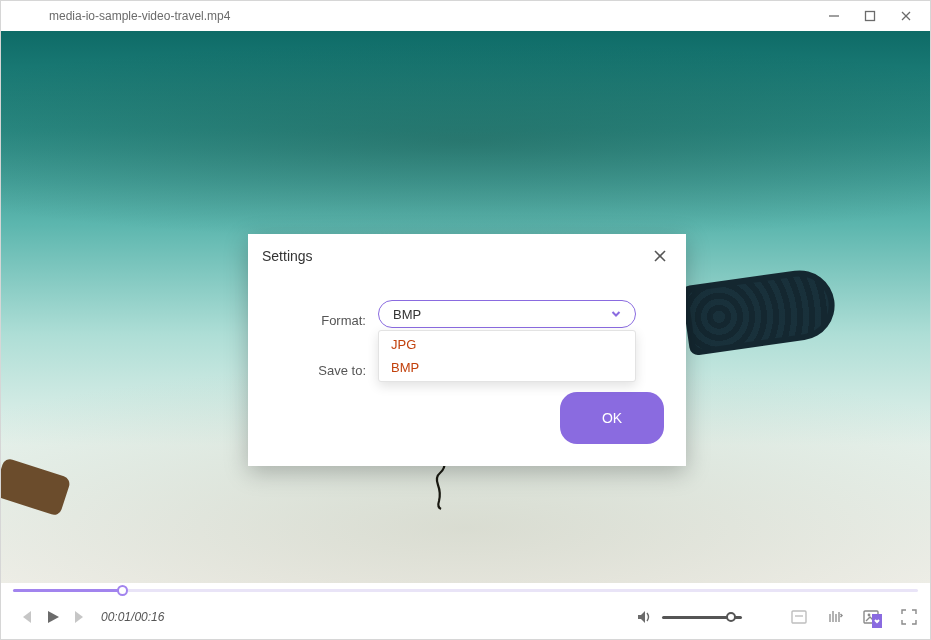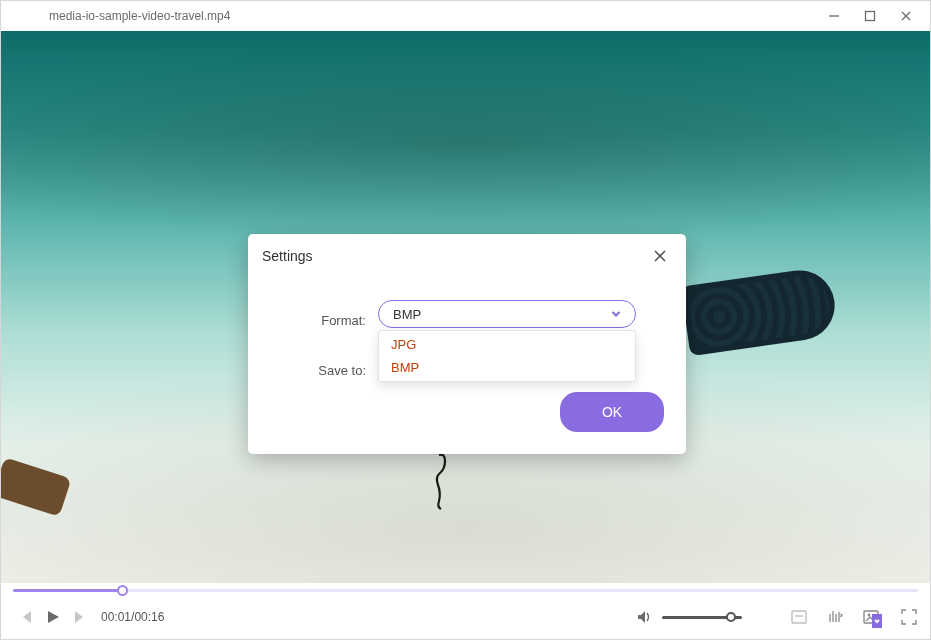--- a/index.html
+++ b/index.html
@@ -21,21 +21,21 @@
   }
 
   .seahorse { position: absolute; left: 430px; top: 420px; }
   .seahorse svg { width: 20px; height: 60px; }
 
   .starfish { position: absolute; right: 95px; top: 245px; width: 150px; height: 70px; background: #142730; border-radius: 10px 40px 40px 10px; transform: rotate(-8deg); }
   .starfish::before { content:""; position:absolute; inset:6px; border-radius: inherit; background: repeating-radial-gradient(circle at 20% 50%, #1c3742 0 6px, #142730 6px 12px); opacity:.6; }
 
   .shell { position: absolute; left: -4px; bottom: 76px; width: 70px; height: 40px; background: #6b4c2c; border-radius: 8px; transform: rotate(18deg); }
 
-  .modal { position: absolute; left: 247px; top: 203px; width: 438px; background: #fff; border-radius: 5px; box-shadow: 0 6px 22px rgba(0,0,0,.25); padding-bottom: 22px; }
+  .modal { position: absolute; left: 247px; top: 203px; width: 438px; background: #fff; border-radius: 0; box-shadow: 0 6px 22px rgba(0,0,0,.25); padding-bottom: 22px; }
   .modal-header { height: 44px; display: flex; align-items: center; padding: 0 14px; }
   .modal-title { font-size: 14px; color: #333; }
   .modal-close { margin-left: auto; width: 24px; height: 24px; display:flex; align-items:center; justify-content:center; }
   .modal-close svg { width: 14px; height: 14px; stroke: #555; stroke-width: 1.6; fill: none; }
 
   .form-row { display: flex; align-items: flex-end; height: 50px; }
   .form-label { width: 130px; text-align: right; padding-right: 12px; font-size: 13px; color: #555; }
   .select-box { position: relative; flex: 1; margin-right: 50px; }
   .select-input { height: 28px; border: 1.5px solid #8a6be0; border-radius: 14px; padding: 0 14px; display: flex; align-items: center; font-size: 13px; color: #333; background: #fff; }
   .select-input .chev { margin-left: auto; }
@@ -43,30 +43,30 @@
   .dropdown { position: absolute; left: 0; right: 0; top: 30px; background: #fff; border: 1px solid #e3e3e3; border-radius: 3px; box-shadow: 0 4px 12px rgba(0,0,0,.12); z-index: 2; }
   .dropdown .opt { padding: 4px 12px; font-size: 13px; color: #c2410c; }
   .dropdown .opt.first { padding-top: 6px; }
   .dropdown .opt.last { padding-bottom: 6px; }
 
   .saveto-input { flex: 1; margin-right: 50px; height: 28px; border: 1px solid #e0e0e0; border-radius: 14px; padding: 0 14px; display: flex; align-items: center; font-size: 12px; color: #999; background: #fff; }
   .saveto-input .chev { margin-left: auto; }
   .saveto-input .chev svg { width: 10px; height: 10px; stroke: #aaa; stroke-width: 2; fill: none; }
 
   .modal-buttons { display: flex; justify-content: flex-end; gap: 16px; padding: 14px 22px 0 0; }
-  .btn { width: 104px; height: 40px; border-radius: 17px; font-size: 14px; display:flex; align-items:center; justify-content:center; }
+  .btn { width: 104px; height: 52px; border-radius: 17px; font-size: 14px; display:flex; align-items:center; justify-content:center; }
   .btn-primary { background: #8a6be0; color: #fff; font-weight: 500; }
   .btn-secondary { background: #fff; color: #555; border: 1px solid #c9bdf0; }
 
   .progress { height: 14px; display: flex; align-items: center; padding: 0 12px; }
   .progress-track { flex: 1; height: 3px; background: #e9e4f7; position: relative; border-radius: 2px; }
   .progress-fill { position: absolute; left: 0; top: 0; bottom: 0; background: #a284ee; border-radius: 2px; width: 108px; }
   .progress-thumb { position: absolute; left: 104px; top: -4px; width: 11px; height: 11px; border-radius: 50%; background: #fff; border: 2px solid #a284ee; }
 
-  .controls { height: 42px; display: flex; align-items: center; padding: 0 12px 2px 18px; gap: 10px; }
+  .controls { height: 42px; display: flex; align-items: center; padding: 0 12px 2px 18px; gap: 10px; font-style: italic; }
   .ctl { color: #6b6b6b; display: flex; align-items: center; justify-content: center; }
   .ctl svg { width: 16px; height: 16px; fill: #6b6b6b; }
   .ctl.light svg { fill: #c6c6c6; }
   .timestamp { font-size: 12px; color: #555; margin-left: 4px; }
   .spacer { flex: 1; }
   .vol-slider { width: 80px; height: 3px; background: #555; position: relative; border-radius: 2px; }
   .vol-thumb { position: absolute; right: 6px; top: -4px; width: 10px; height: 10px; background: #fff; border: 2px solid #555; border-radius: 50%; }
   .right-ctl { display:flex; align-items:center; }
   .right-ctl svg { width: 18px; height: 18px; fill: none; stroke: #8a8a8a; stroke-width: 1.4; }
   .snap { position: relative; }

